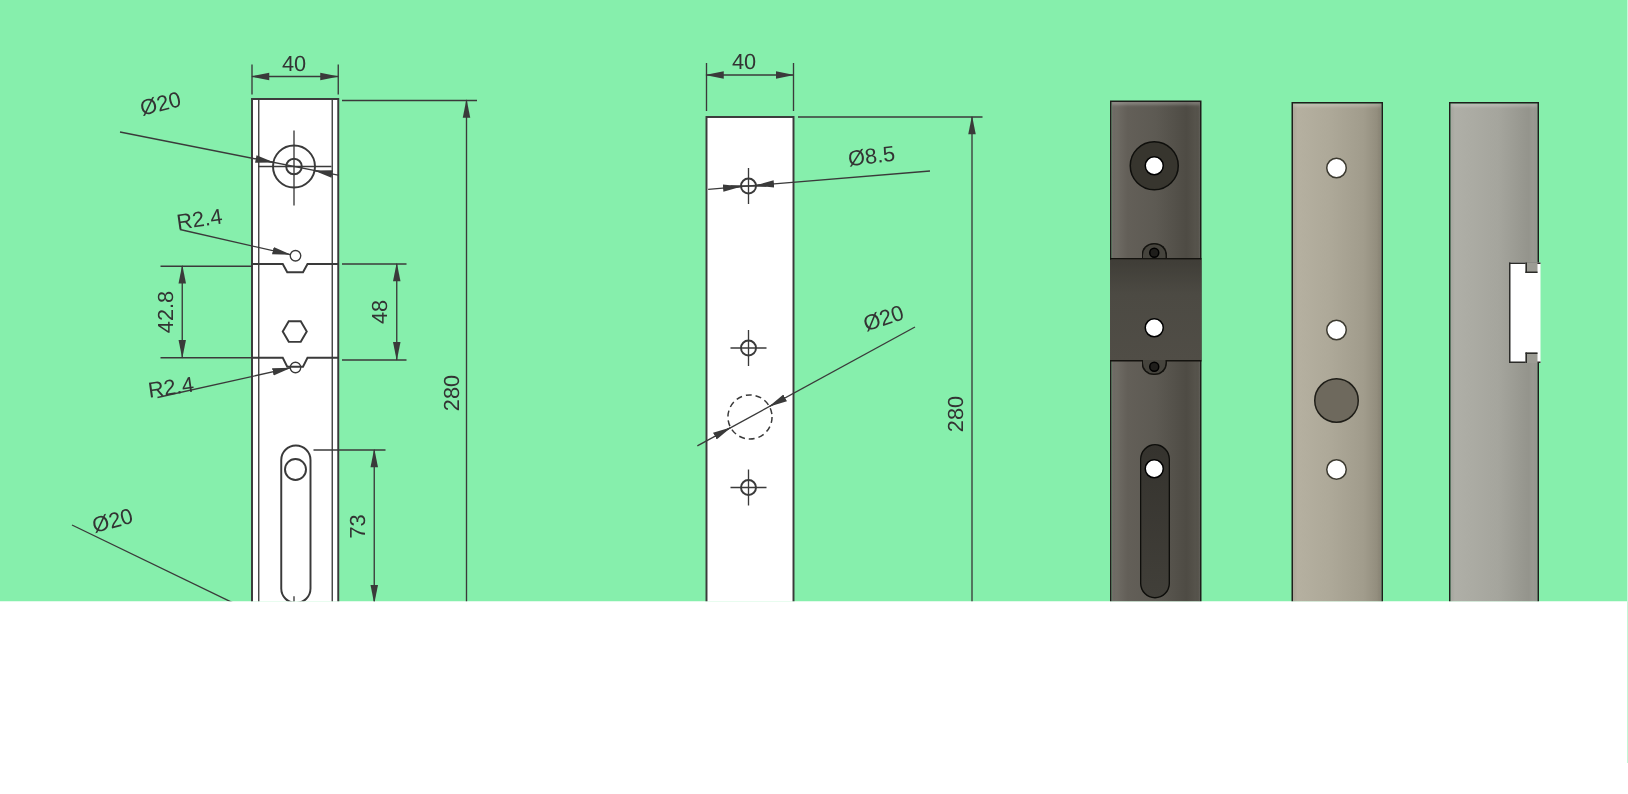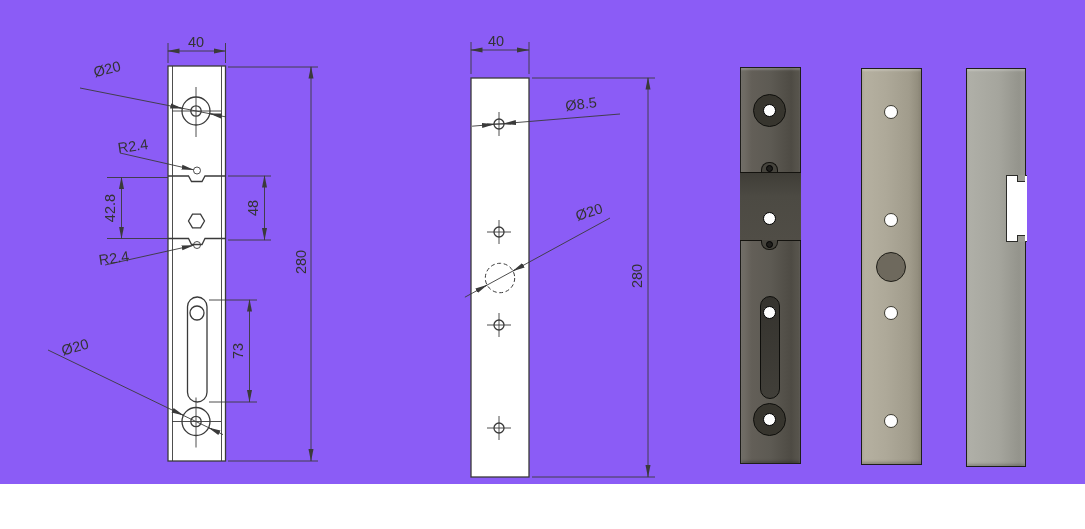--- a/index.html
+++ b/index.html
@@ -1,16 +1,16 @@
 <!DOCTYPE html>
 <html><head>
 <meta charset="utf-8">
 <style>
   html,body{margin:0;padding:0;background:#ffffff;}
-  #stage{position:relative;width:1085px;height:484px;background:#8b5cf6;overflow:hidden;
+  #stage{position:relative;width:1085px;height:401px;background:#86efac;overflow:hidden;
          font-family:"Liberation Sans",sans-serif;}
   svg{position:absolute;left:0;top:0;}
   svg .ol{fill:none;stroke:#3a3a3a;stroke-width:1.3px;}
   svg .olf{fill:#ffffff;stroke:#3a3a3a;stroke-width:1.3px;}
   svg .thin{fill:none;stroke:#3a3a3a;stroke-width:0.9px;}
   svg .dash{fill:none;stroke:#3a3a3a;stroke-width:1px;stroke-dasharray:4,2.6;}
   svg text{font-family:"Liberation Sans",sans-serif;font-size:14.5px;fill:#333333;text-anchor:middle;}
   .render{position:absolute;box-sizing:border-box;border:1.6px solid #1e1e1b;
           box-shadow:inset 0 2px 2px rgba(255,255,255,.22), inset 0 -2px 3px rgba(0,0,0,.22);}
   .render *{position:absolute;box-sizing:border-box;}

